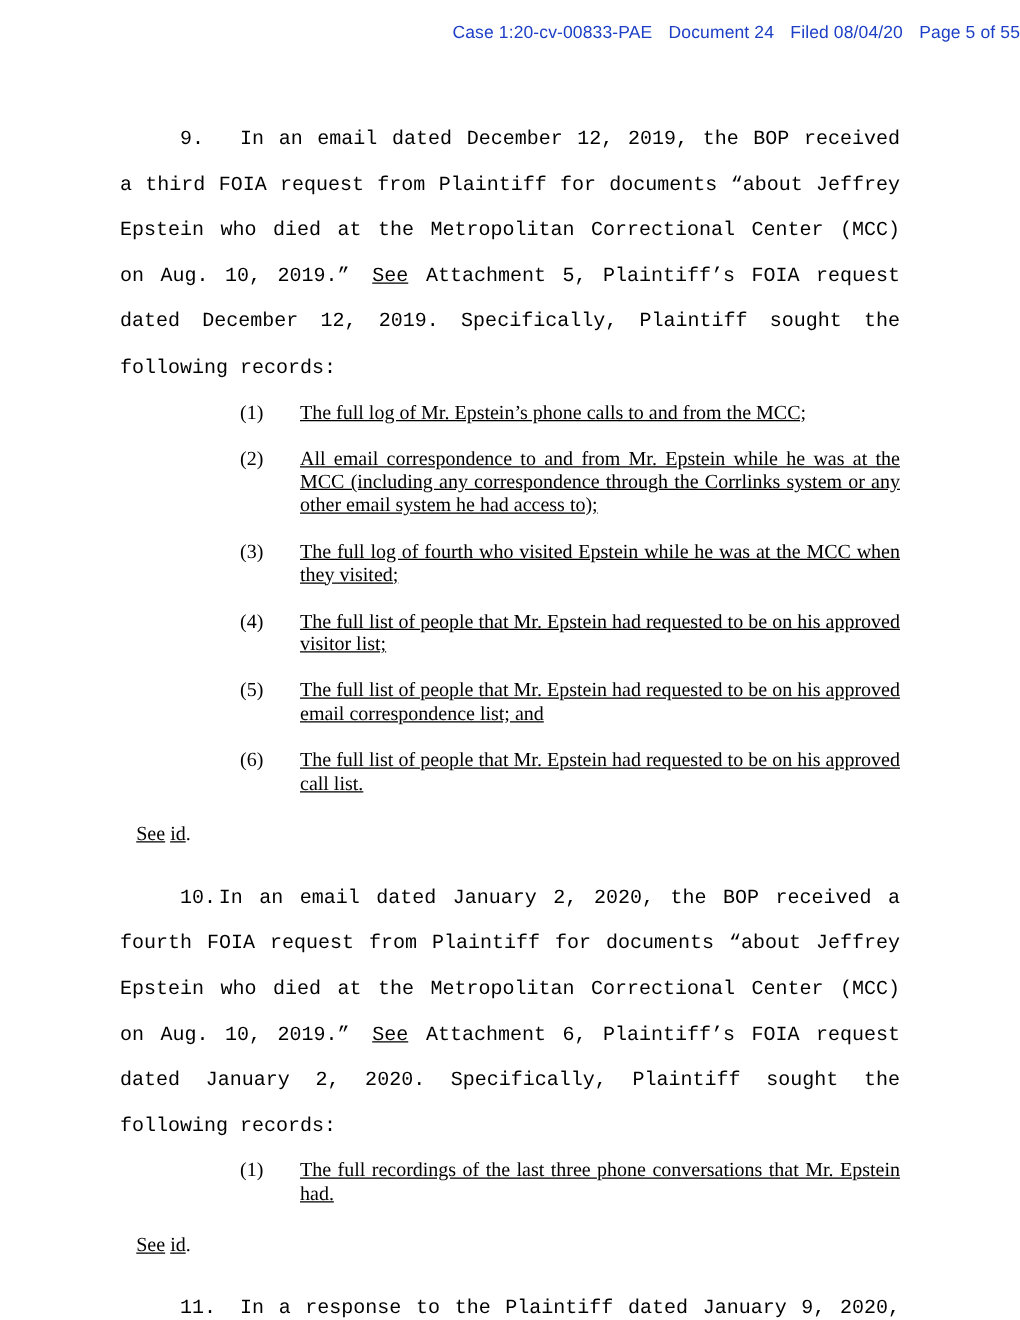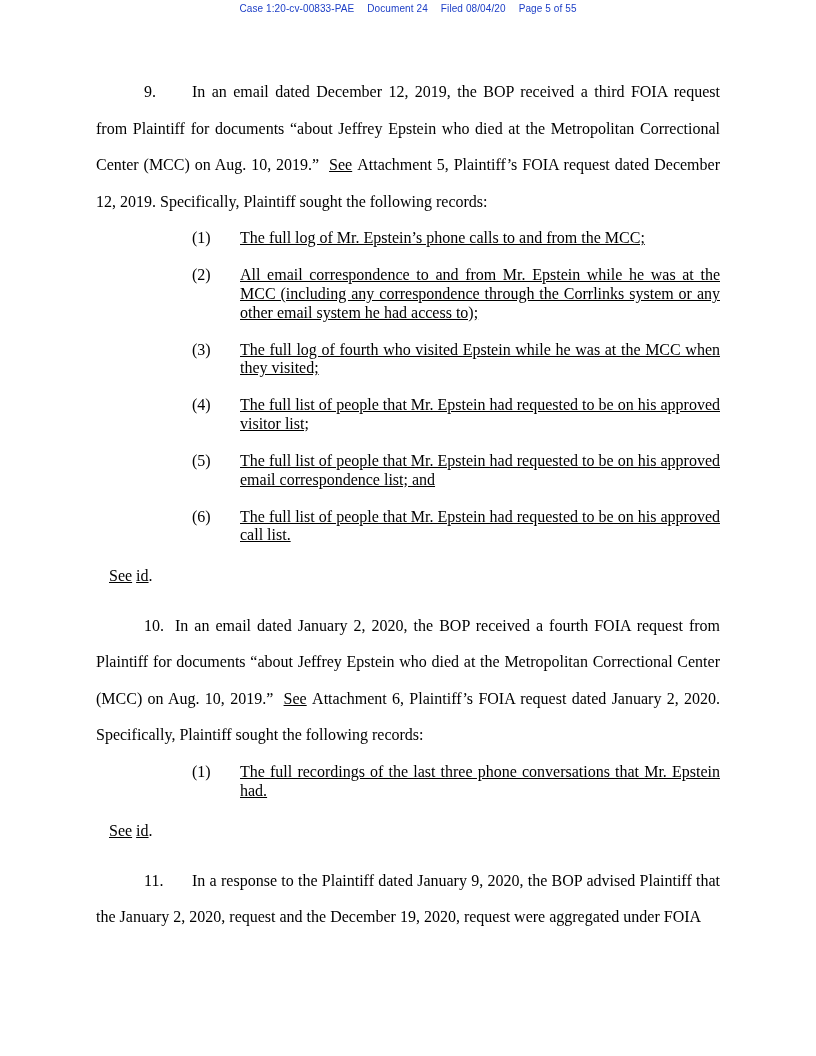--- a/index.html
+++ b/index.html
@@ -12,37 +12,38 @@
     width: 816px;
     height: 1056px;
     margin: 0 auto;
     background: #ffffff;
     font-family: "Liberation Serif", "DejaVu Serif", serif;
     font-size: 16px;
     color: #000000;
     overflow: hidden;
   }
   .stamp {
-    padding-top: 3px;
+    padding-top: 17px;
     display: flex;
-    justify-content: center;
+    justify-content: flex-end;
     gap: 13px;
     font-family: "Liberation Sans", "DejaVu Sans", sans-serif;
-    font-size: 10px;
+    font-size: 14px;
     letter-spacing: 0.1px;
   }
   .content {
     margin: 0 96px;
     padding-top: 60px;
   }
   .para {
     margin: 0;
     text-align: justify;
     text-indent: 48px;
     line-height: 36.6px;
+    font-family: Liberation Mono, monospace;
   }
   .pnum {
     display: inline-block;
     text-indent: 0;
   }
   .pnum-wide  { min-width: 48px; }
   .pnum-mid   { min-width: 31px; }
   .list {
     margin: 9px 0 0 96px;
     line-height: 18.6px;

